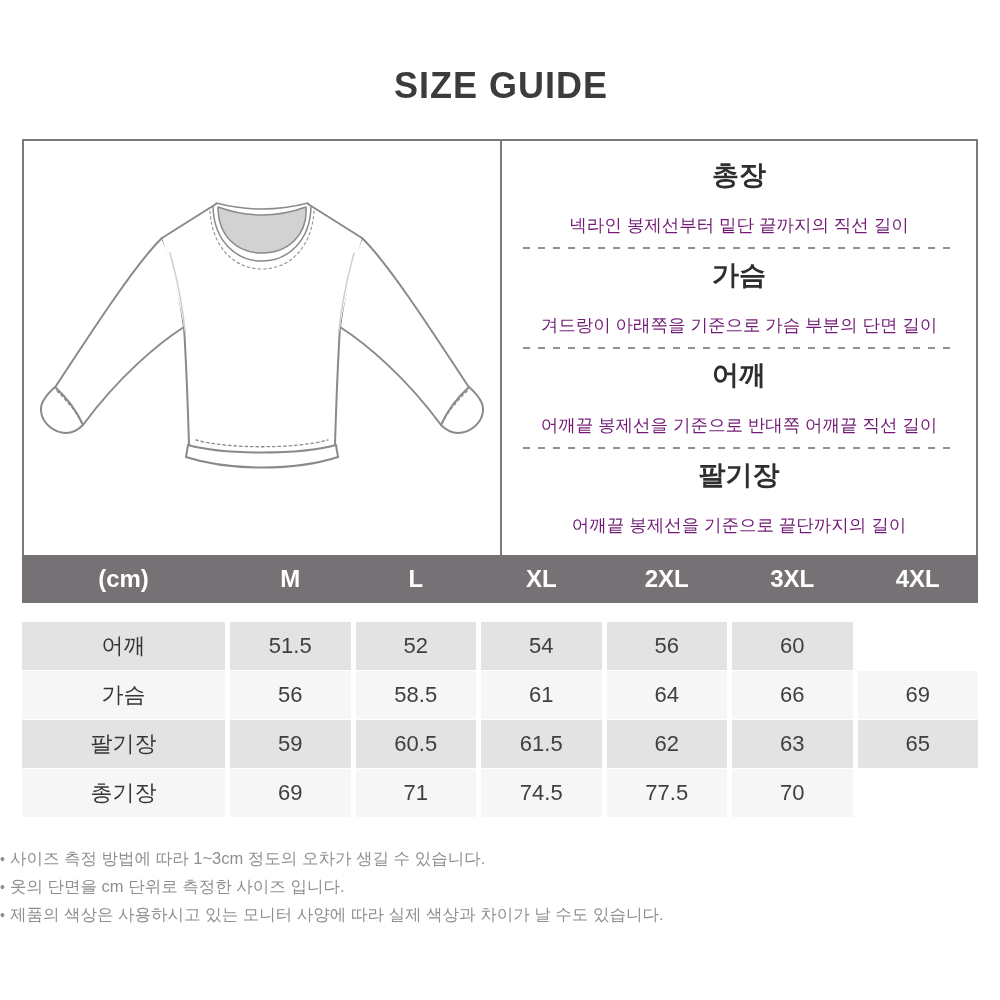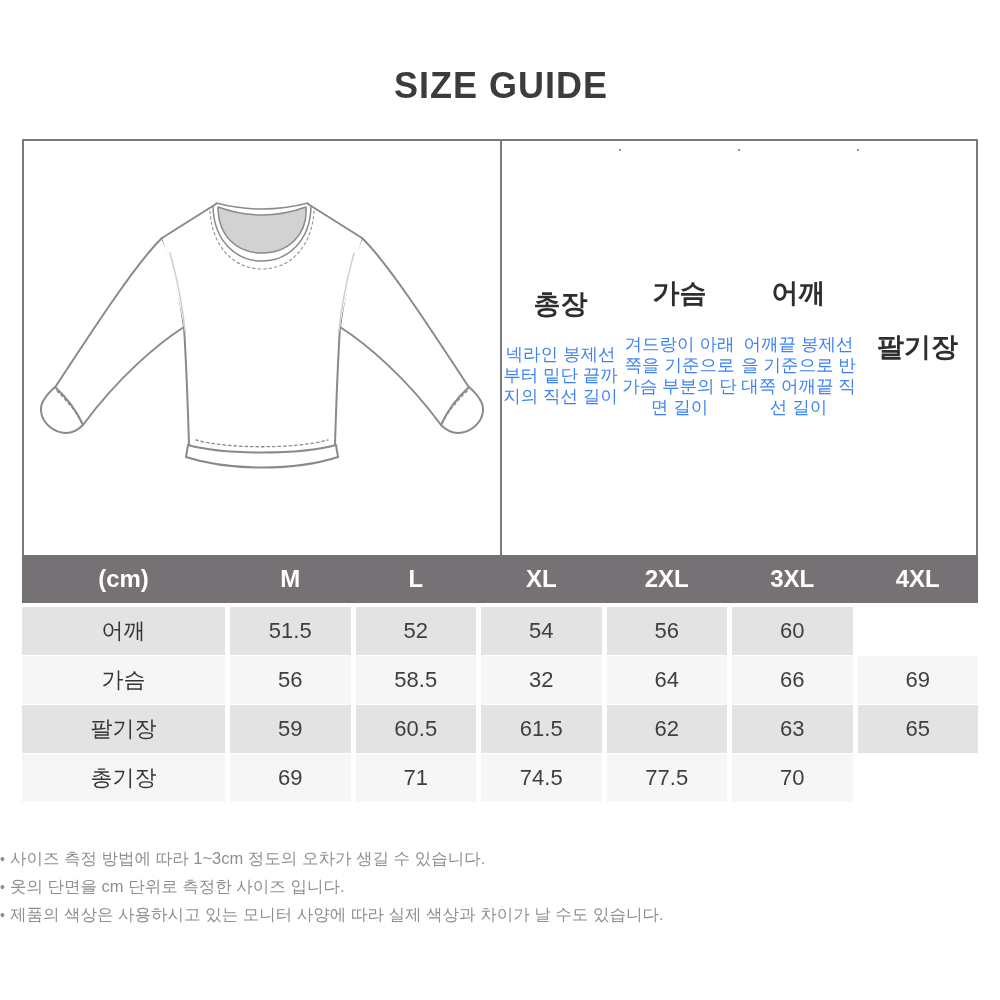--- a/index.html
+++ b/index.html
@@ -14,32 +14,32 @@
     color:#3c3c3c;letter-spacing:1px;margin:1px;
   }
   
   .guide-box{
     position:absolute;left:22px;top:139px;width:956px;height:418px;
     border:2px solid #7a7a7a;box-sizing:border-box;
     display:flex;background:#ffffff;
   }
   .garment-panel{width:476px;height:100%;position:relative;}
   .panel-divider{width:2px;background:#7a7a7a;height:100%;}
-  .desc-panel{flex:1;display:flex;flex-direction:row;padding:8px 0;}
+  .desc-panel{flex:1;display:flex;flex-direction:column;padding:8px 0;}
   .measure-section{flex:1;display:flex;flex-direction:column;justify-content:center;align-items:center;text-align:center;}
   .measure-title{font-size:27px;font-weight:700;color:#2e2e2e;line-height:1.15;}
-  .measure-desc{font-size:17.5px;color:#3b82f6;margin-top:24px;line-height:1.2;}
+  .measure-desc{font-size:17.5px;color:#701a75;margin-top:24px;line-height:1.2;}
   .dashed-divider{
     height:2px;width:91%;margin:0 auto;flex:0 0 2px;
     background:repeating-linear-gradient(90deg,#919191 0 7px,transparent 7px 15px);
   }
   
   .size-table{position:absolute;left:22px;top:555px;width:956px;}
   .trow{display:grid;grid-template-columns:203px repeat(6,1fr);column-gap:5px;height:48px;}
-  .trow.thead{background:#757175;margin-bottom:4px;}
+  .trow.thead{background:#757175;margin-bottom:19px;}
   .trow.tbody{margin-bottom:1px;}
   .th,.td{display:flex;align-items:center;justify-content:center;}
   .th{color:#ffffff;font-size:24px;font-weight:700;}
   .td{font-size:22px;color:#3f3f3f;}
   .row-dark .td{background:#e3e3e3;}
   .row-light .td{background:#f6f6f6;}
   .td.rowlabel{font-size:22px;color:#353535;}
   
   .notes{position:absolute;left:0;top:845px;width:1000px;text-align:left;}
   .note-line{font-size:16.5px;color:#8f8f8f;line-height:27px;}
@@ -105,20 +105,21 @@
       <div class="measure-desc">겨드랑이 아래쪽을 기준으로 가슴 부분의 단면 길이</div>
     </div>
     <div class="dashed-divider"></div>
     <div class="measure-section">
       <div class="measure-title">어깨</div>
       <div class="measure-desc">어깨끝 봉제선을 기준으로 반대쪽 어깨끝 직선 길이</div>
     </div>
     <div class="dashed-divider"></div>
     <div class="measure-section">
       <div class="measure-title">팔기장</div>
+      <div class="measure-desc">어깨끝 봉제선을 기준으로 끝단까지의 길이</div>
     </div>
   </div>
 </div>
 
 <div class="size-table">
   <div class="trow thead">
     <div class="th">(cm)</div>
     <div class="th">M</div>
     <div class="th">L</div>
     <div class="th">XL</div>
@@ -133,21 +134,21 @@
     <div class="td">52</div>
     <div class="td">54</div>
     <div class="td">56</div>
     <div class="td">60</div>
   </div>
 
   <div class="trow tbody row-light">
     <div class="td rowlabel">가슴</div>
     <div class="td">56</div>
     <div class="td">58.5</div>
-    <div class="td">32</div>
+    <div class="td">61</div>
     <div class="td">64</div>
     <div class="td">66</div>
     <div class="td">69</div>
   </div>
 
   <div class="trow tbody row-dark">
     <div class="td rowlabel">팔기장</div>
     <div class="td">59</div>
     <div class="td">60.5</div>
     <div class="td">61.5</div>

